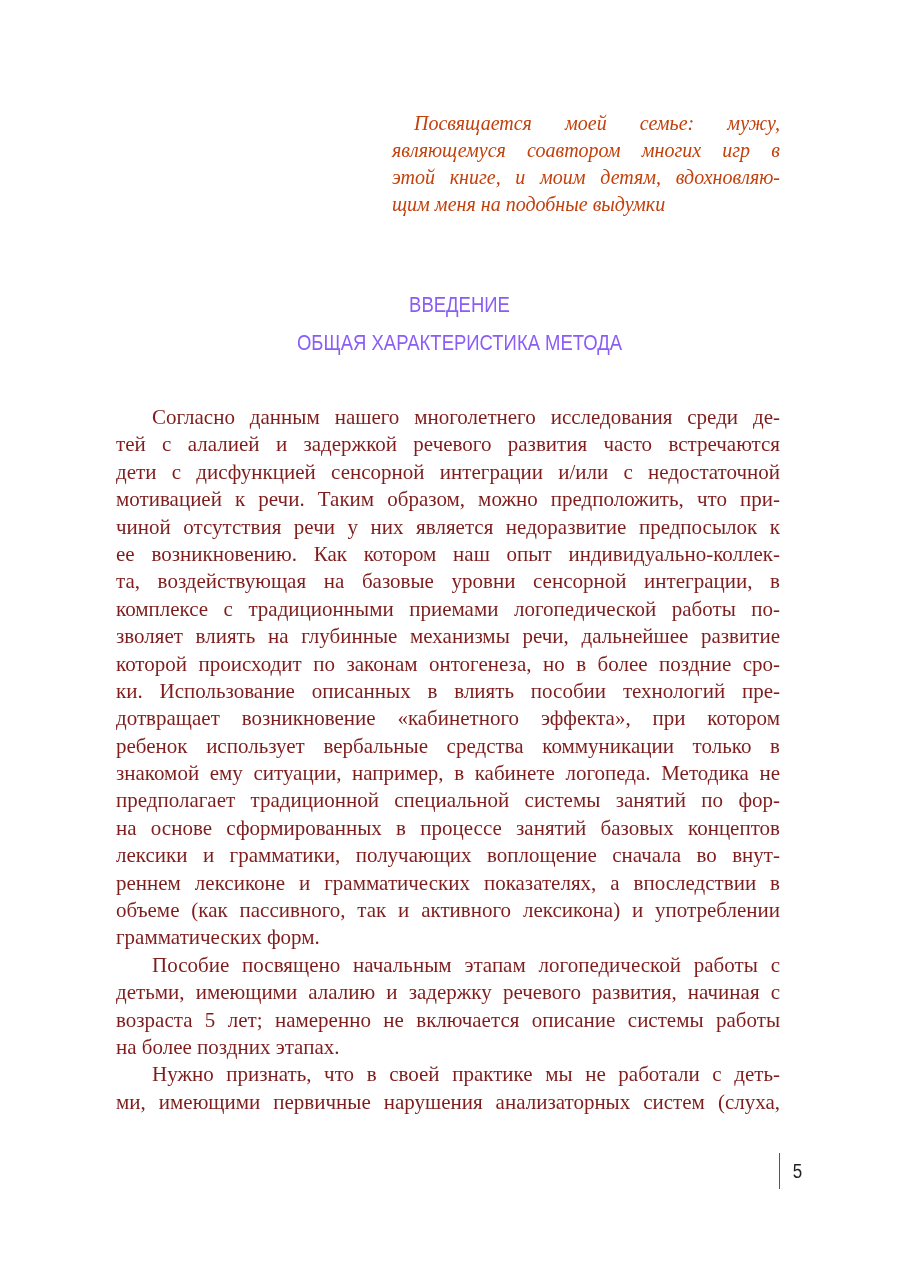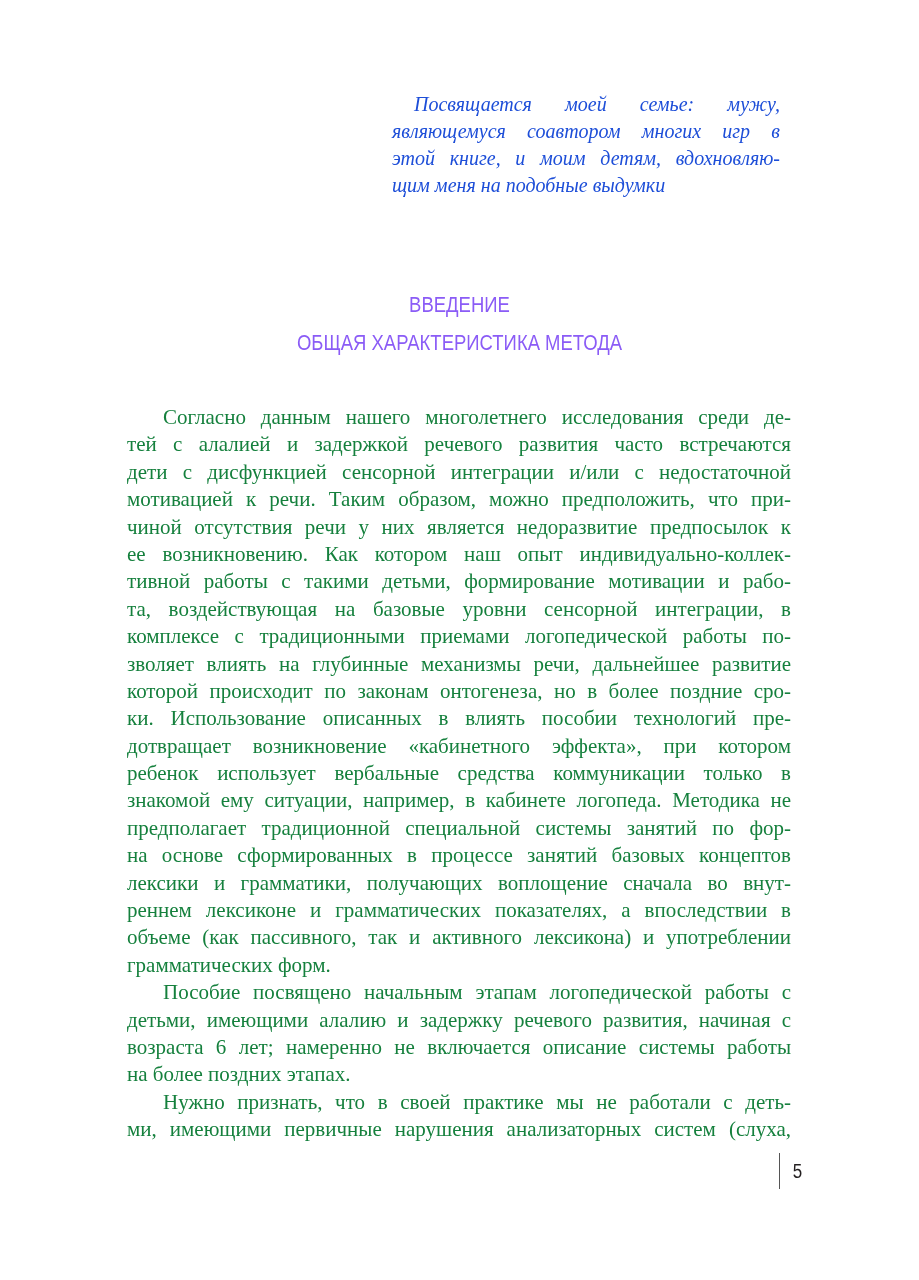--- a/index.html
+++ b/index.html
@@ -10,27 +10,27 @@
     body {
       width: 919px;
       height: 1280px;
       position: relative;
       overflow: hidden;
       color: #231f20;
     }
     .dedication {
       position: absolute;
       left: 392px;
-      top: 91px;
+      top: 110px;
       width: 388px;
       font-family: "Liberation Serif", "DejaVu Serif", serif;
       font-style: italic;
       font-size: 20px;
       line-height: 27px;
-      color: #1d4ed8;
+      color: #c2410c;
     }
     .line {
       display: block;
       text-align: justify;
       text-align-last: justify;
       white-space: nowrap;
       height: 27px;
     }
     .line.last {
       text-align-last: left;
@@ -51,26 +51,26 @@
     }
     .headings .h {
       display: block;
       height: 38px;
       line-height: 38px;
       transform: scaleX(0.84);
       transform-origin: center;
     }
     .body-text {
       position: absolute;
-      left: 127px;
+      left: 116px;
       top: 404px;
       width: 664px;
       font-family: "Liberation Serif", "DejaVu Serif", serif;
       font-size: 21px;
-      color: #15803d;
+      color: #7f1d1d;
     }
     .body-text .line {
       height: 27.4px;
       line-height: 27.4px;
       overflow: visible;
     }
     .body-text .line.indent {
       padding-left: 36px;
     }
     .page-number {
@@ -110,40 +110,39 @@
 </div>
 
 <div class="body-text">
   <div>
     <span class="line indent">Согласно данным нашего многолетнего исследования среди де-</span>
     <span class="line">тей с алалией и задержкой речевого развития часто встречаются</span>
     <span class="line">дети с дисфункцией сенсорной интеграции и/или с недостаточной</span>
     <span class="line">мотивацией к речи. Таким образом, можно предположить, что при-</span>
     <span class="line">чиной отсутствия речи у них является недоразвитие предпосылок к</span>
     <span class="line">ее возникновению. Как котором наш опыт индивидуально-коллек-</span>
-    <span class="line">тивной работы с такими детьми, формирование мотивации и рабо-</span>
     <span class="line">та, воздействующая на базовые уровни сенсорной интеграции, в</span>
     <span class="line">комплексе с традиционными приемами логопедической работы по-</span>
     <span class="line">зволяет влиять на глубинные механизмы речи, дальнейшее развитие</span>
     <span class="line">которой происходит по законам онтогенеза, но в более поздние сро-</span>
     <span class="line">ки. Использование описанных в влиять пособии технологий пре-</span>
     <span class="line">дотвращает возникновение «кабинетного эффекта», при котором</span>
     <span class="line">ребенок использует вербальные средства коммуникации только в</span>
     <span class="line">знакомой ему ситуации, например, в кабинете логопеда. Методика не</span>
     <span class="line">предполагает традиционной специальной системы занятий по фор-</span>
     <span class="line">на основе сформированных в процессе занятий базовых концептов</span>
     <span class="line">лексики и грамматики, получающих воплощение сначала во внут-</span>
     <span class="line">реннем лексиконе и грамматических показателях, а впоследствии в</span>
     <span class="line">объеме (как пассивного, так и активного лексикона) и употреблении</span>
     <span class="line last">грамматических форм.</span>
   </div>
   <div>
     <span class="line indent">Пособие посвящено начальным этапам логопедической работы с</span>
     <span class="line">детьми, имеющими алалию и задержку речевого развития, начиная с</span>
-    <span class="line">возраста 6 лет; намеренно не включается описание системы работы</span>
+    <span class="line">возраста 5 лет; намеренно не включается описание системы работы</span>
     <span class="line last">на более поздних этапах.</span>
   </div>
   <div>
     <span class="line indent">Нужно признать, что в своей практике мы не работали с деть-</span>
     <span class="line">ми, имеющими первичные нарушения анализаторных систем (слуха,</span>
   </div>
 </div>
 
 <div class="page-number">
   <div class="page-rule"></div>

